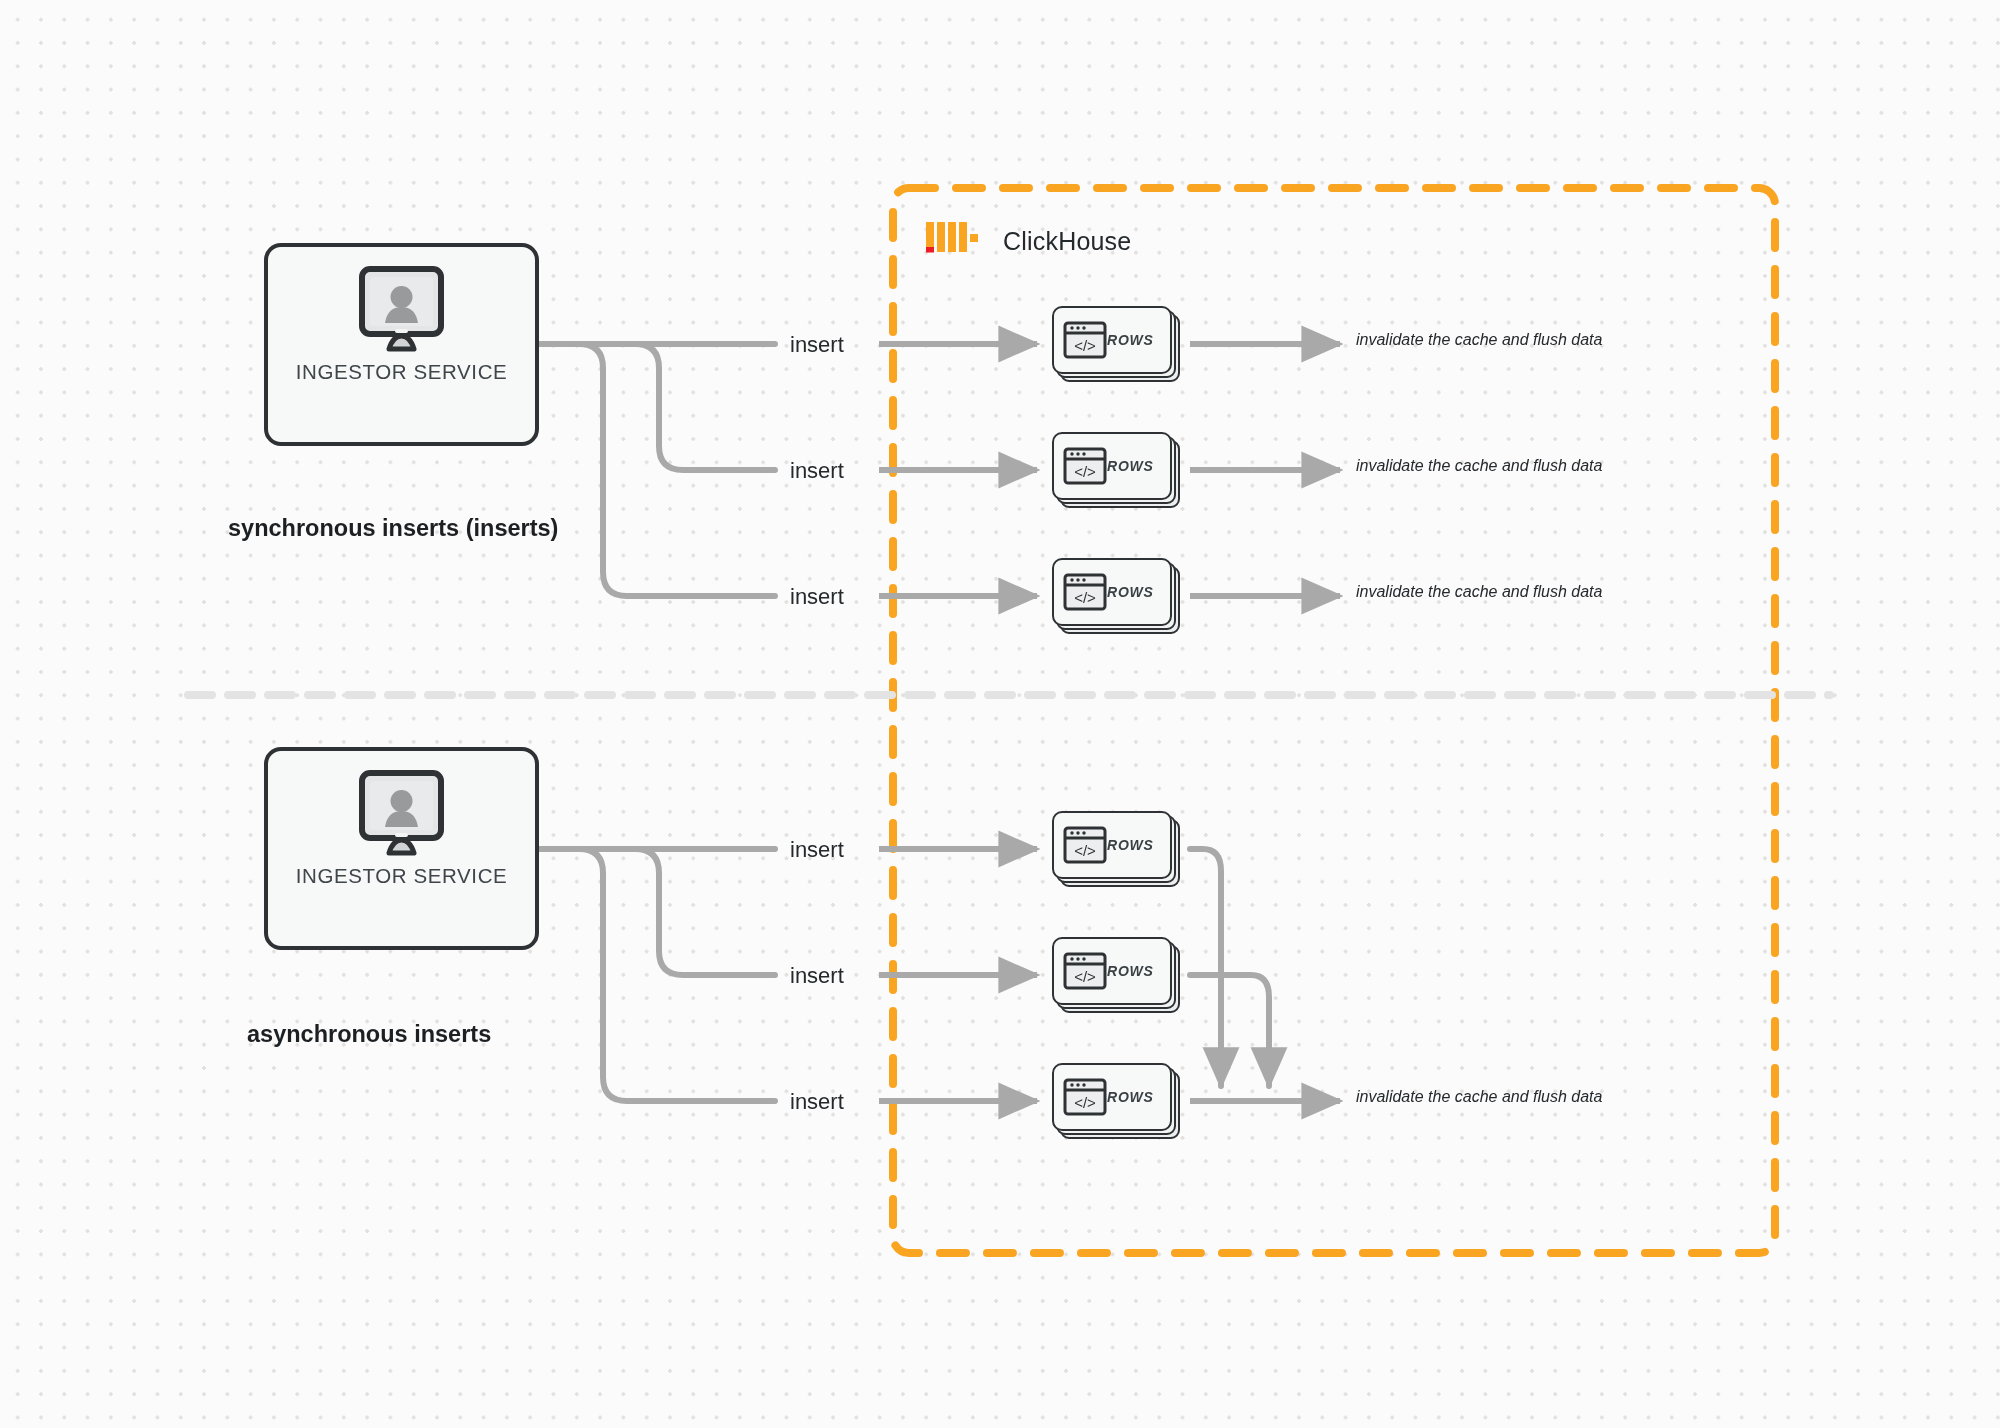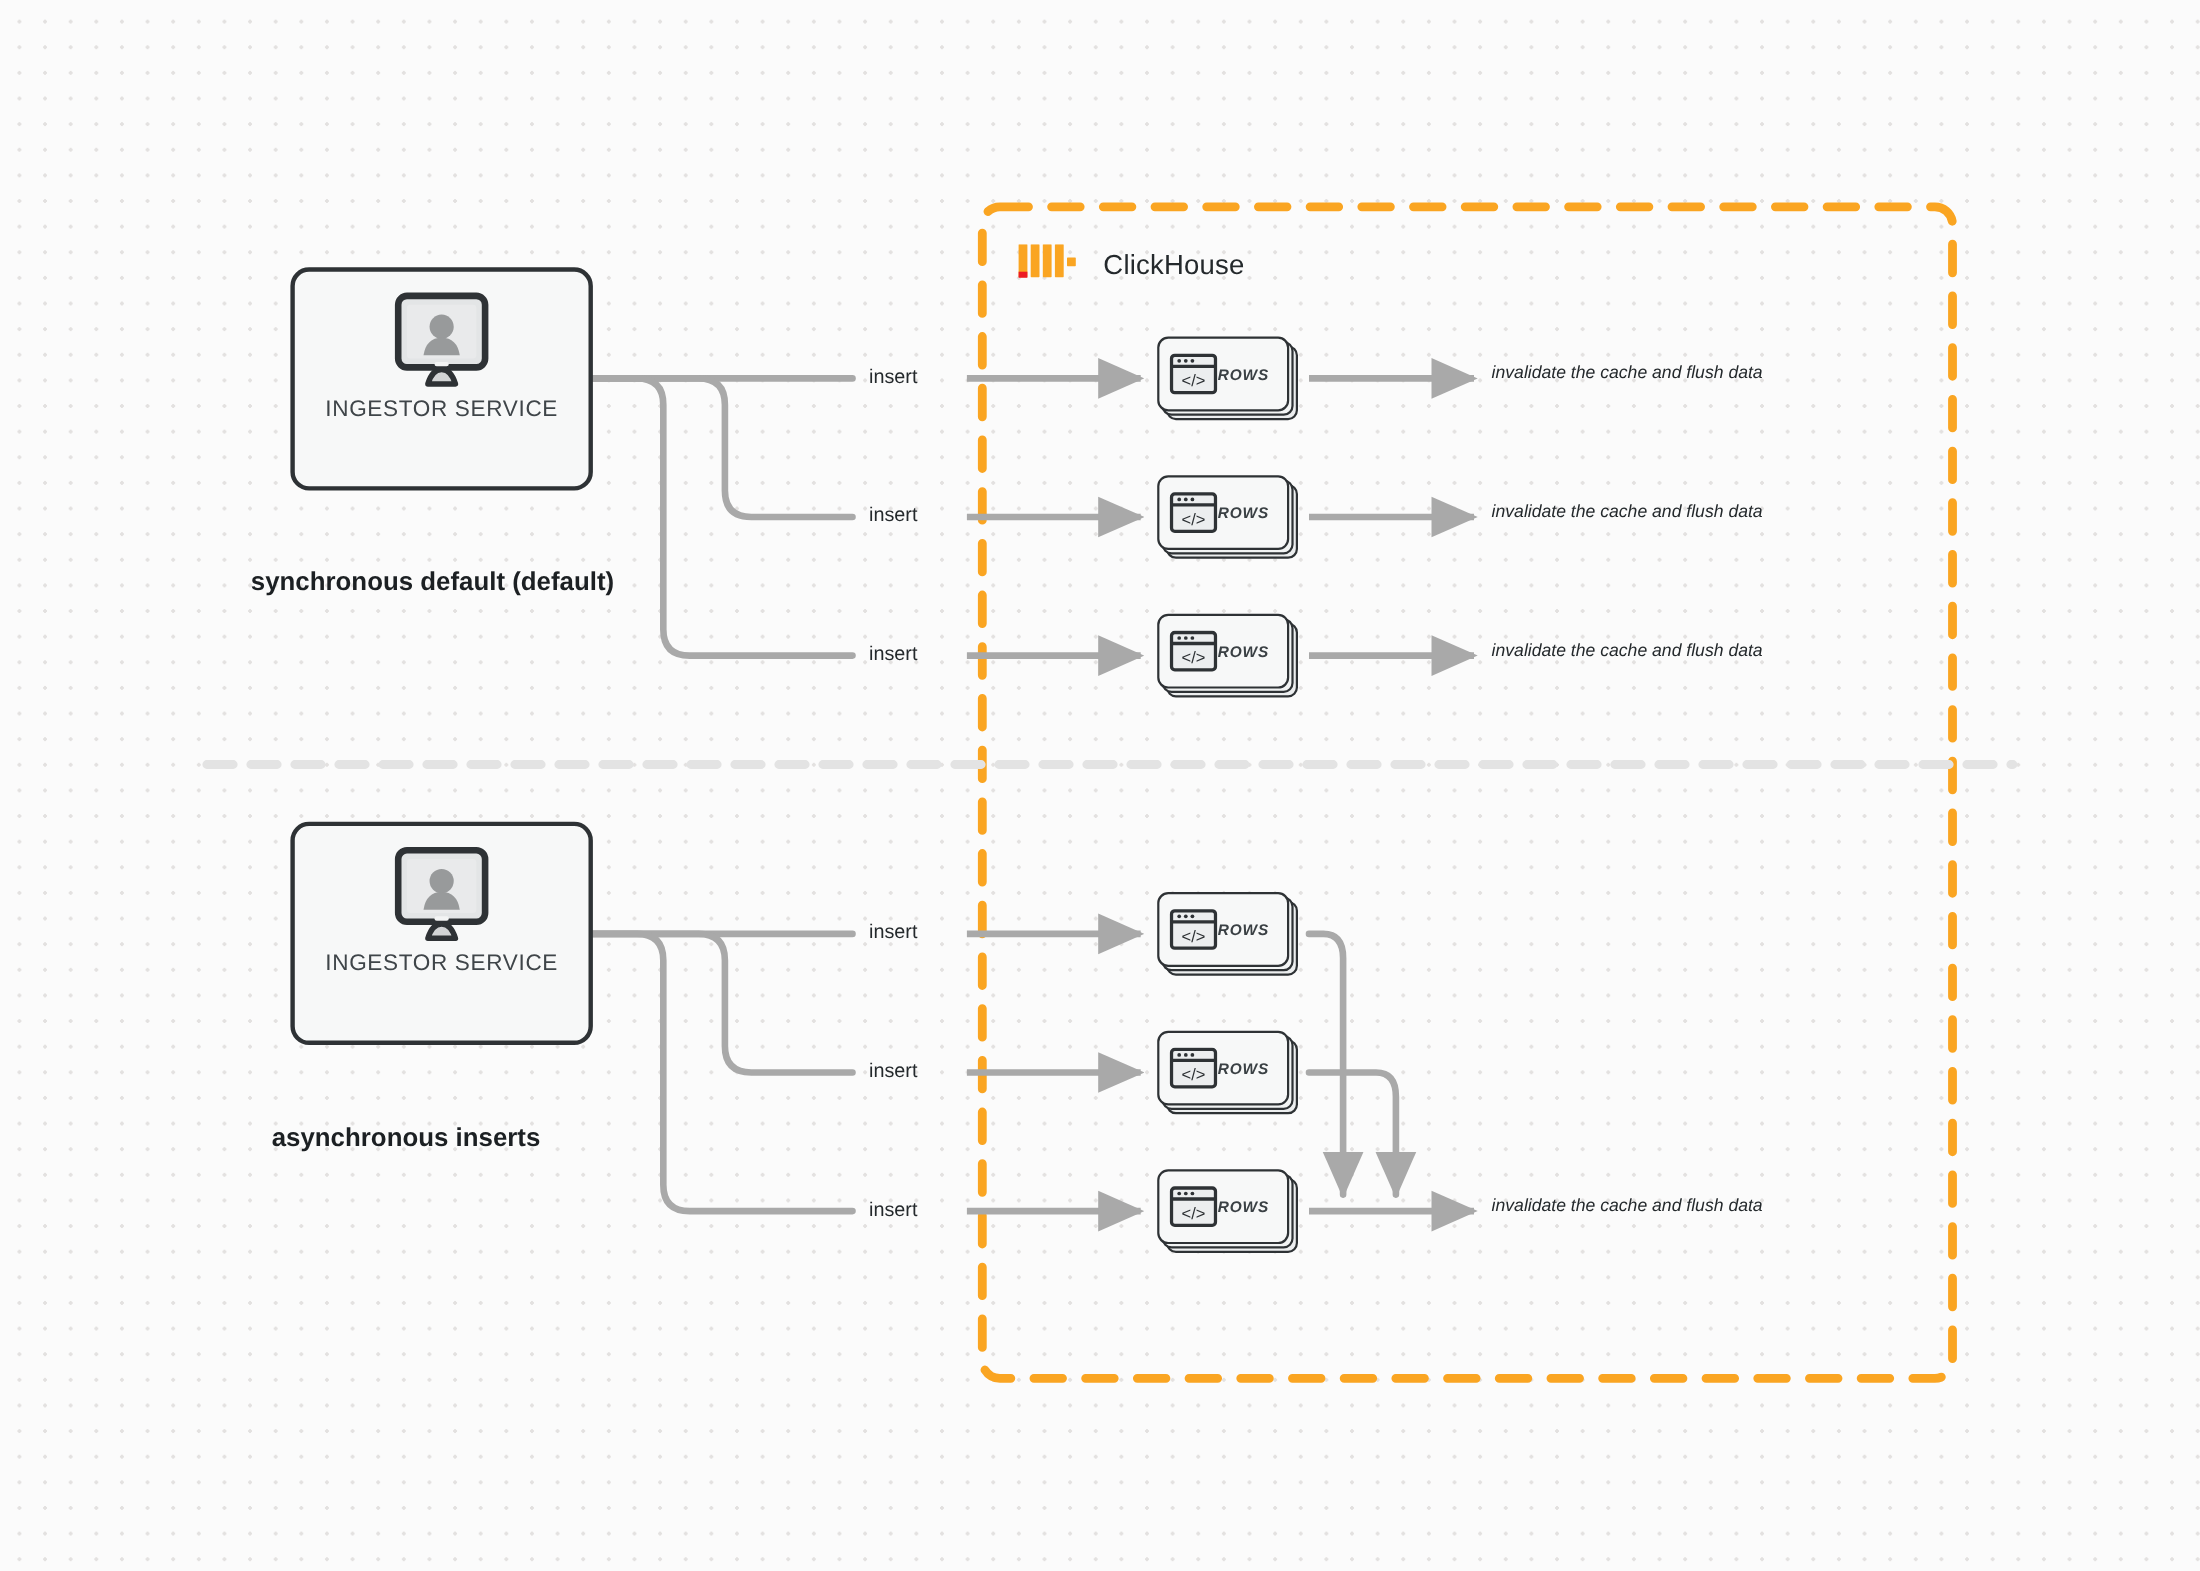--- a/index.html
+++ b/index.html
@@ -57,21 +57,21 @@
     display:flex;align-items:center;
   }
   .code-ico{width:44px;height:38px;margin-left:9px;flex:none;}
   .rowsnode .rlabel{
     font-size:14px;font-style:italic;font-weight:bold;
     color:#3a4044;letter-spacing:0.8px;margin-left:0;
   }
 
   
   .lbl{position:absolute;white-space:nowrap;}
-  .insert-lbl{font-size:18px;color:#24292c;}
+  .insert-lbl{font-size:22px;color:#24292c;}
   .flush-lbl{font-size:16px;color:#24292c;font-style:italic;}
   .mode-lbl{font-size:23.5px;font-weight:bold;color:#1c2023;}
 
   
   .ch-head{position:absolute;display:flex;align-items:center;}
   .ch-logo{width:56px;height:38px;display:block;}
   .ch-name{font-size:25px;color:#24292c;margin-left:22px;letter-spacing:0.2px;}
 </style>
 </head>
 <body>
@@ -150,21 +150,21 @@
       <rect x="7" y="4" width="79" height="65" rx="8" fill="#e3e5e6" stroke="#2e3235" stroke-width="6"></rect>
       <rect x="15" y="12" width="63" height="49" rx="3" fill="#e9eaeb"></rect>
       <circle cx="46.5" cy="32" r="11" fill="#989a9b"></circle>
       <path d="M30,58 q2.5,-16 16.5,-16 q14,0 16.5,16 z" fill="#989a9b"></path>
       <path d="M34,84 q4,-13 12.5,-13 q8.5,0 12.5,13 z" fill="#d2d4d5" stroke="#2e3235" stroke-width="5" stroke-linejoin="round"></path>
       <rect x="40" y="64" width="13" height="4" rx="2" fill="#f3f4f4"></rect>
     </svg>
     <span class="caption">INGESTOR SERVICE</span>
   </div>
 
-  <span class="lbl mode-lbl" style="left:228px;top:515px;">synchronous default (default)</span>
+  <span class="lbl mode-lbl" style="left:228px;top:515px;">synchronous inserts (inserts)</span>
 
   <span class="lbl insert-lbl" style="left:790px;top:332px;">insert</span>
   <span class="lbl insert-lbl" style="left:790px;top:458px;">insert</span>
   <span class="lbl insert-lbl" style="left:790px;top:584px;">insert</span>
 
   <div class="rowsnode" style="left:1052px;top:306px;">
     <div class="shadowcard"></div>
     <div class="shadowcard2"></div>
     <div class="maincard">
       <svg class="code-ico" viewBox="0 0 44 38">

